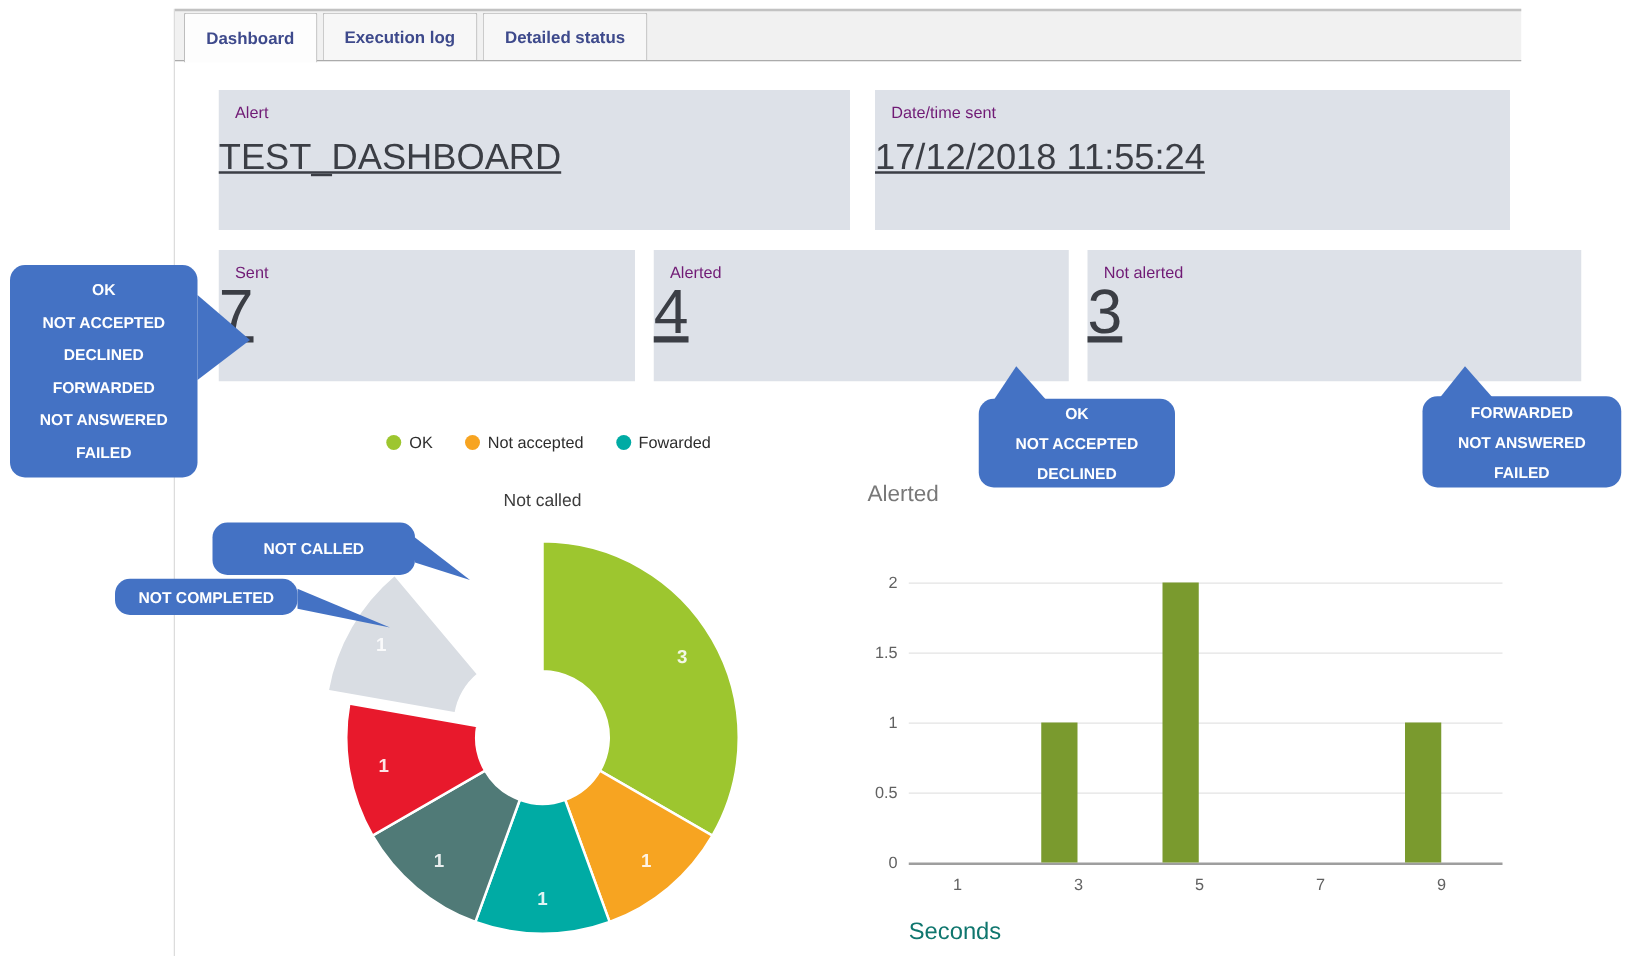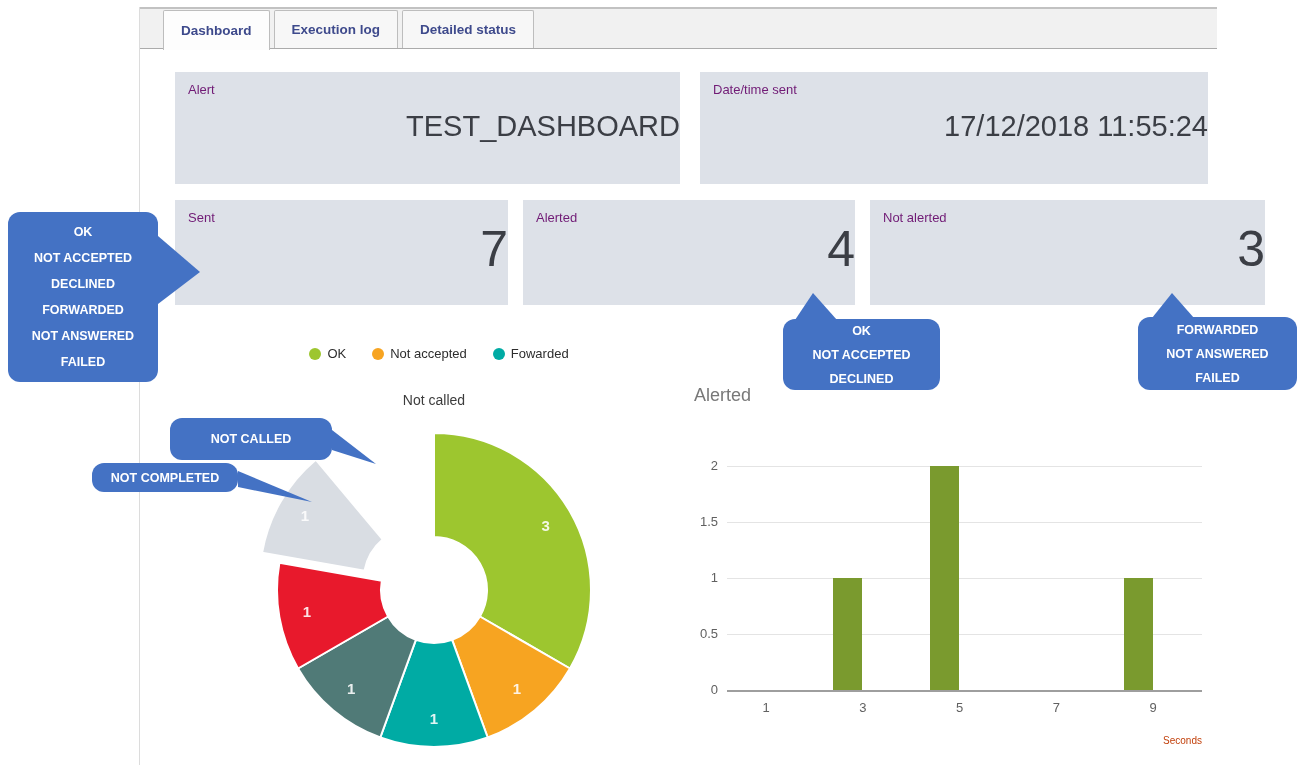--- a/index.html
+++ b/index.html
@@ -4,31 +4,31 @@
 <style>
   * { margin:0; padding:0; box-sizing:border-box; font-family:"Liberation Sans", sans-serif; }
   html,body { width:1310px; height:765px; background:#fff; overflow:hidden; position:relative; }
 
   
   .vline { position:absolute; left:139px; top:7px; width:1px; height:758px; background:#dcdcdc; }
 
   
   .tabstrip { position:absolute; left:140px; top:7px; width:1077px; height:42px;
     background:#f1f1f1; border-top:2px solid #c2c2c2; border-bottom:1px solid #ababab;
-    display:flex; align-items:flex-start; padding-left:23px; z-index:2; }
+    display:flex; align-items:flex-start; padding-left:7px; z-index:2; }
   .tab { margin-left:4px; margin-top:1px; height:38px; padding:0 17px; display:flex; align-items:center;
     font-weight:bold; font-size:13.5px; color:var(--tabtext); background:#f7f7f7;
     border:1px solid #bdbdbd; border-bottom:none; border-radius:2px 2px 0 0; cursor:pointer; }
   .tab:first-child { margin-left:0; }
   .tab.active { background:#fdfdfd; height:40px; z-index:3; }
 
   
   .card { position:absolute; background:var(--cardbg); }
   .card .clabel { position:absolute; top:10px; left:13px; font-size:13px; color:#701a75; }
-  .card .cvalue { position:absolute; left:0; right:0; text-align:right; color:#3b3e45; }
+  .card .cvalue { position:absolute; left:0; right:0; text-align:left; color:#3b3e45;text-decoration:underline; }
   .card.big .cvalue { top:38px; font-size:29px; }
   .card.num .cvalue { top:20px; font-size:50px; }
 
   
   .callout { position:absolute; background:var(--callout); color:#fff; border-radius:12px;
     font-size:12.5px; font-weight:bold; text-align:center; z-index:6; }
   .callout .lines { position:absolute; inset:0; display:flex; flex-direction:column; justify-content:center; }
   .callout .lines div { line-height:24px; }
   .callout.tall .lines div { line-height:26px; }
   .callout svg { position:absolute; overflow:visible; }
@@ -45,21 +45,21 @@
   #donut text { font-size:15px; font-weight:bold; fill:#ffffff; opacity:.88; text-anchor:middle; }
 
   
   #barchart { position:absolute; left:680px; top:378px; width:540px; height:387px; }
   #barchart .btitle { position:absolute; left:14px; top:7px; font-size:18px; color:#787878; }
   #barchart .grid { position:absolute; height:1px; background:#e4e4e4; }
   #barchart .grid.base { height:2px; background:#9e9e9e; }
   #barchart .ytick { position:absolute; width:38px; text-align:right; font-size:13px; color:#616161; }
   #barchart .xtick { position:absolute; width:40px; text-align:center; font-size:13px; color:#616161; }
   #barchart .bar { position:absolute; }
-  #barchart .xtitle { position:absolute; text-align:right; font-size:10px; color:#c2410c; }
+  #barchart .xtitle { position:absolute; text-align:left; font-size:19px; color:#0f766e; }
 </style>
 </head>
 <body>
 
 <div class="vline"></div>
 
 <div class="tabstrip">
     <div class="tab active">Dashboard</div>
     <div class="tab">Execution log</div>
     <div class="tab">Detailed status</div>

